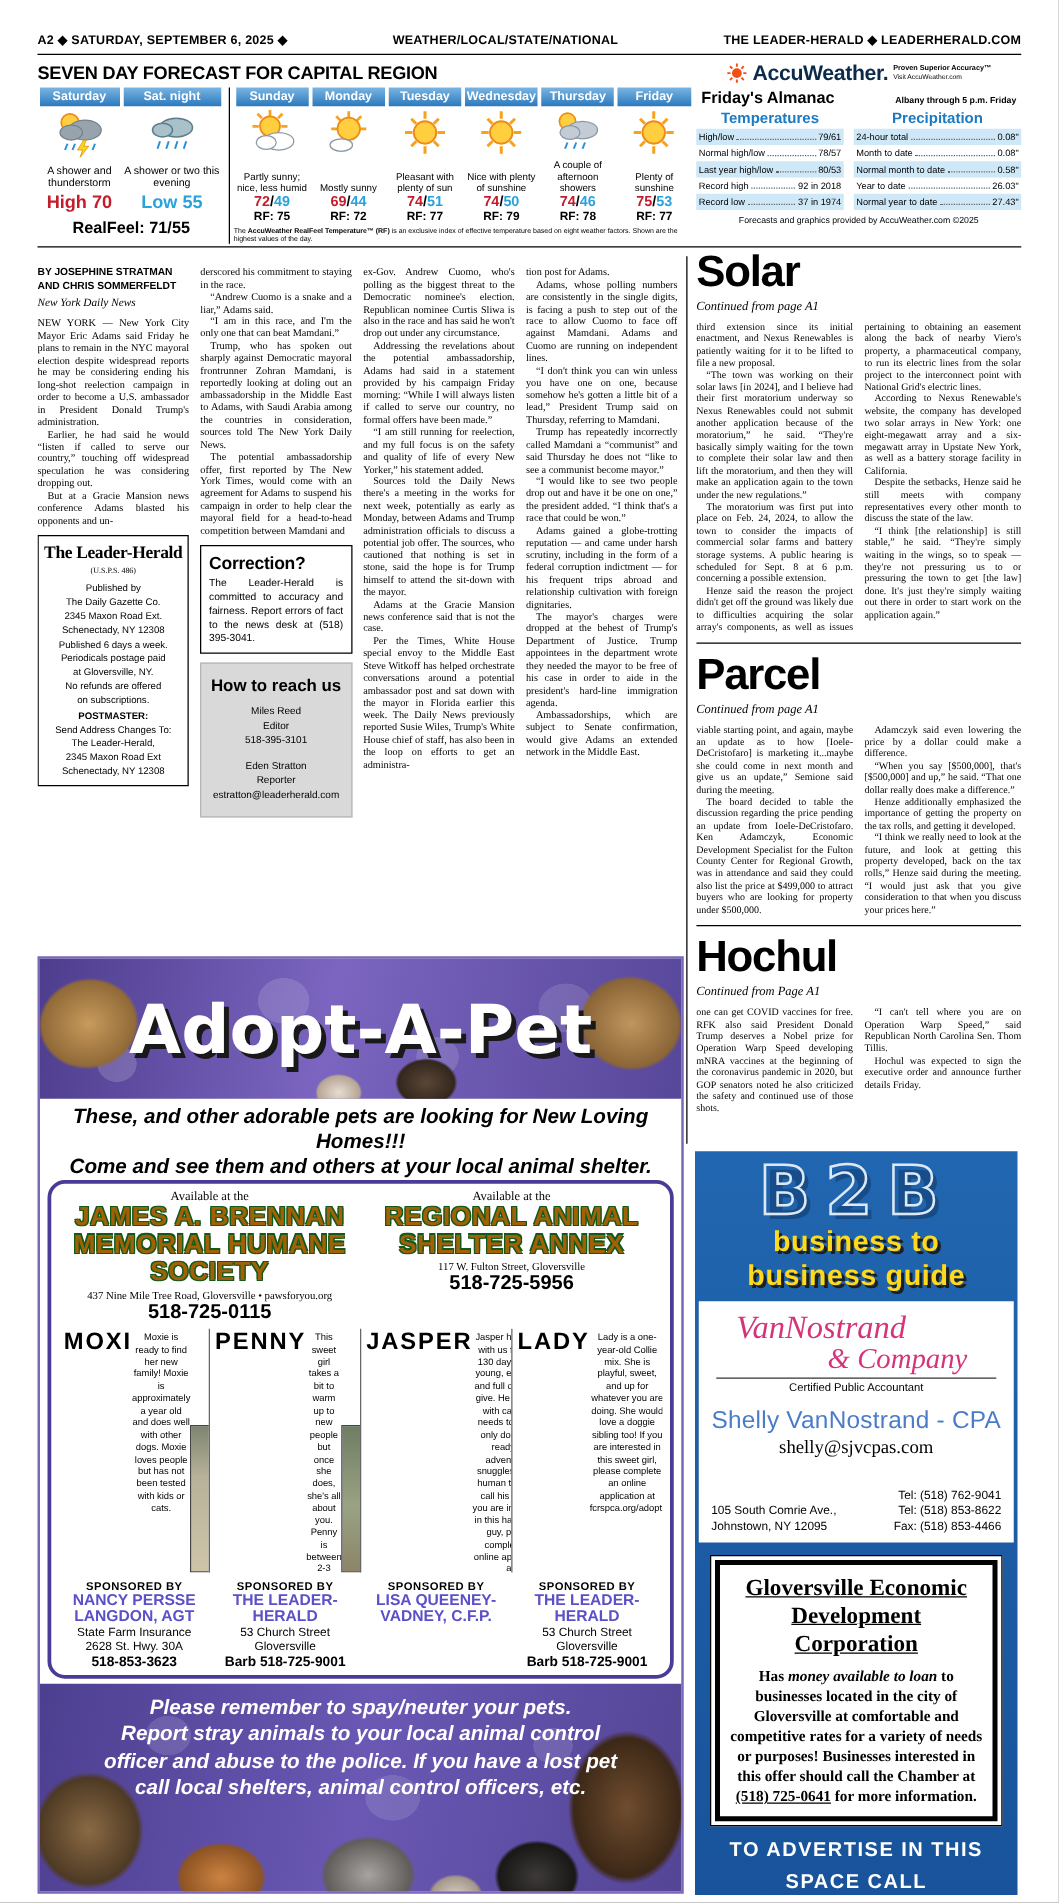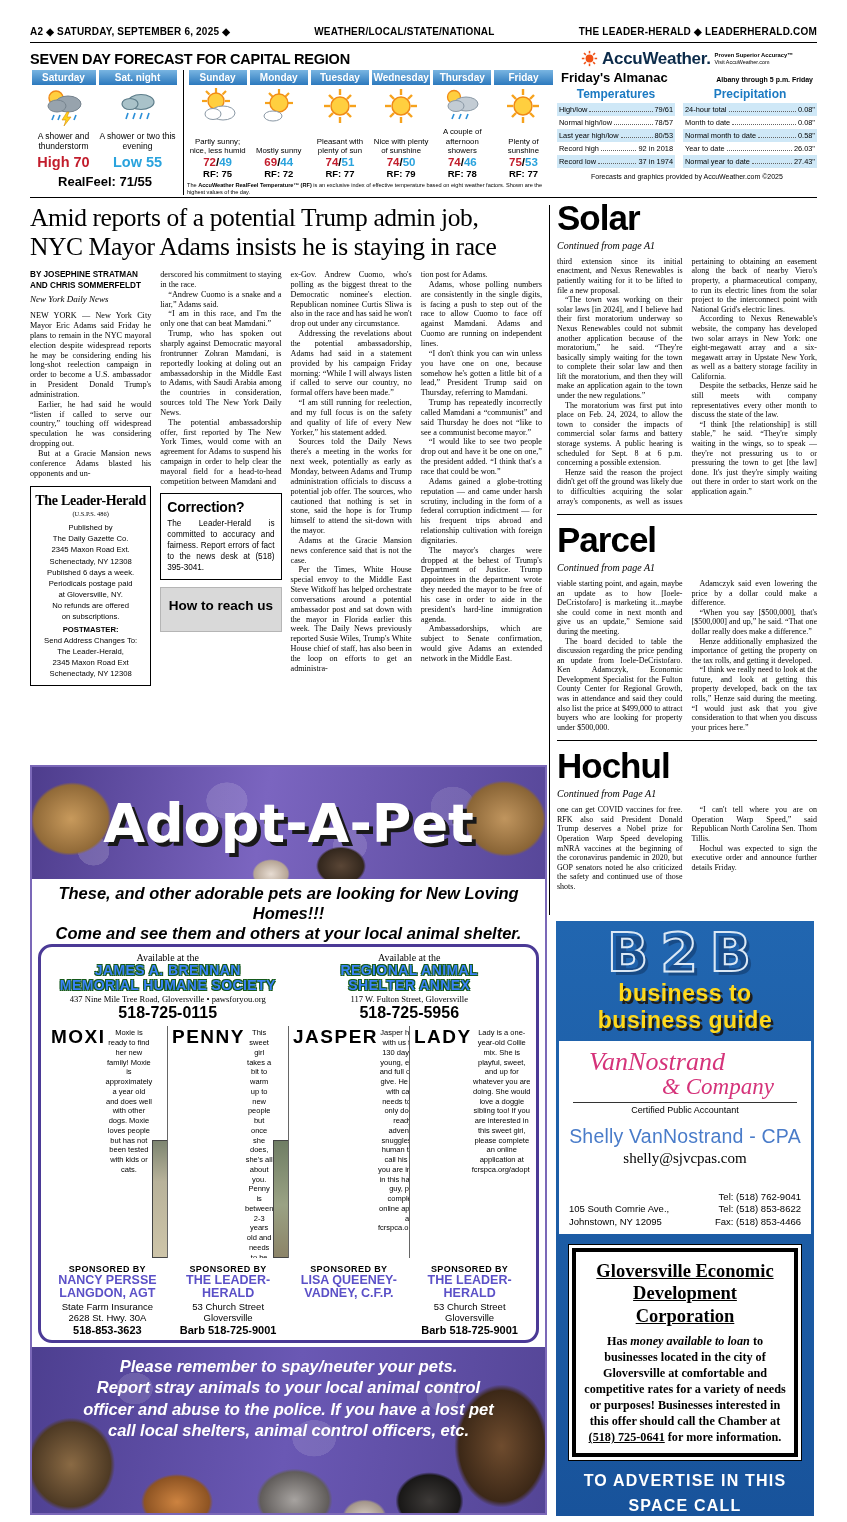--- a/index.html
+++ b/index.html
@@ -103,21 +103,21 @@
   .ad-banner-title{font-family:"DejaVu Sans",sans-serif;font-weight:bold;font-size:54px;color:#fff;
     text-shadow:4px 4px 0 #191919;letter-spacing:0;z-index:2;}
   .blob{position:absolute;border-radius:50%;}
   .ad-intro{padding:4px 0 0;text-align:center;font-weight:bold;font-style:italic;
             font-size:16.5px;line-height:1.22;}
   .ad-main{margin:1px 6px 4px;border:3px solid #4b3a96;border-radius:14px;flex:1;
            padding:5px 6px 4px;display:flex;flex-direction:column;overflow:hidden;}
   .shelters{display:flex;flex:0 0 auto;justify-content:space-between;}
   .shelter{flex:1;text-align:center;}
   .sh-avail{font-family:"Liberation Serif",serif;font-size:10px;}
-  .sh-name{font-weight:bold;font-size:14px;line-height:1.05;color:#3b82f6;letter-spacing:.4px;
+  .sh-name{font-weight:bold;font-size:21px;line-height:1.05;color:#a16207;letter-spacing:.4px;
     text-shadow:1px 1px 0 #14591a,-1px -1px 0 #14591a,1px -1px 0 #14591a,-1px 1px 0 #14591a;}
   .sh-addr{font-family:"Liberation Serif",serif;font-size:8.6px;margin-top:1px;}
   .sh-phone{font-weight:bold;font-size:16px;line-height:1.1;}
   .pets{display:flex;margin-top:5px;flex:1;min-height:0;}
   .pet{flex:1;padding:0 4px;display:flex;flex-direction:row;text-align:center;min-width:0;overflow:hidden;}
   .pet + .pet{border-left:1px solid #666;}
   .pet-name{font-weight:bold;font-size:19px;letter-spacing:1.5px;}
   .pet-desc{font-size:7.5px;line-height:1.3;margin-top:2px;}
   .pet-photo{margin-top:auto;height:116px;flex:0 0 116px;border:1px solid #444;}
   .photo-moxi{background:radial-gradient(55% 62% at 50% 62%, #b5793f 0 42%, rgba(0,0,0,0) 43%),
@@ -450,22 +450,20 @@
         </div>
       </div>
     </div>
     <div class="alm-credit">Forecasts and graphics provided by AccuWeather.com ©2025</div>
   </div>
 
   <div class="rule-top"></div>
   <div class="vrule-main"></div>
 
   <div class="lead">
-    <div class="headline">Amid reports of a potential Trump admin job,
-NYC Mayor Adams insists he is staying in race</div>
     <div class="lead-cols">
       <div class="lcol">
         <div class="byline">BY JOSEPHINE STRATMAN
 AND CHRIS SOMMERFELDT</div>
         <div class="srcline">New York Daily News</div>
         <div class="ptext">
             <p>NEW YORK — New York City Mayor Eric Adams said Friday he plans to remain in the NYC mayoral election despite widespread reports he may be considering ending his long-shot reelection campaign in order to become a U.S. ambassador in President Donald Trump's administration.</p>
             <p>Earlier, he had said he would “listen if called to serve our country,” touching off widespread speculation he was considering dropping out.</p>
             <p>But at a Gracie Mansion news conference Adams blasted his opponents and un-</p>
           </div>
@@ -499,20 +497,29 @@
             <p>“I am in this race, and I'm the only one that can beat Mamdani.”</p>
             <p>Trump, who has spoken out sharply against Democratic mayoral frontrunner Zohran Mamdani, is reportedly looking at doling out an ambassadorship in the Middle East to Adams, with Saudi Arabia among the countries in consideration, sources told The New York Daily News.</p>
             <p>The potential ambassadorship offer, first reported by The New York Times, would come with an agreement for Adams to suspend his campaign in order to help clear the mayoral field for a head-to-head competition between Mamdani and</p>
           </div>
         <div class="cbox">
           <div class="cbox-title">Correction?</div>
           <div class="cbox-body">The Leader-Herald is committed to accuracy and fairness. Report errors of fact to the news desk at (518) 395-3041.</div>
         </div>
         <div class="reach">
           <div class="reach-title">How to reach us</div>
+          <div>
+              <p>Miles Reed</p>
+              <p>Editor</p>
+              <p>518-395-3101</p>
+              <p></p>
+              <p>Eden Stratton</p>
+              <p>Reporter</p>
+              <p>estratton@leaderherald.com</p>
+            </div>
         </div>
       </div>
       <div class="lcol">
         <div class="ptext">
             <p>ex-Gov. Andrew Cuomo, who's polling as the biggest threat to the Democratic nominee's election. Republican nominee Curtis Sliwa is also in the race and has said he won't drop out under any circumstance.</p>
             <p>Addressing the revelations about the potential ambassadorship, Adams had said in a statement provided by his campaign Friday morning: “While I will always listen if called to serve our country, no formal offers have been made.”</p>
             <p>“I am still running for reelection, and my full focus is on the safety and quality of life of every New Yorker,” his statement added.</p>
             <p>Sources told the Daily News there's a meeting in the works for next week, potentially as early as Monday, between Adams and Trump administration officials to discuss a potential job offer. The sources, who cautioned that nothing is set in stone, said the hope is for Trump himself to attend the sit-down with the mayor.</p>
             <p>Adams at the Gracie Mansion news conference said that is not the case.</p>
             <p>Per the Times, White House special envoy to the Middle East Steve Witkoff has helped orchestrate conversations around a potential ambassador post and sat down with the mayor in Florida earlier this week. The Daily News previously reported Susie Wiles, Trump's White House chief of staff, has also been in the loop on efforts to get an administra-</p>

